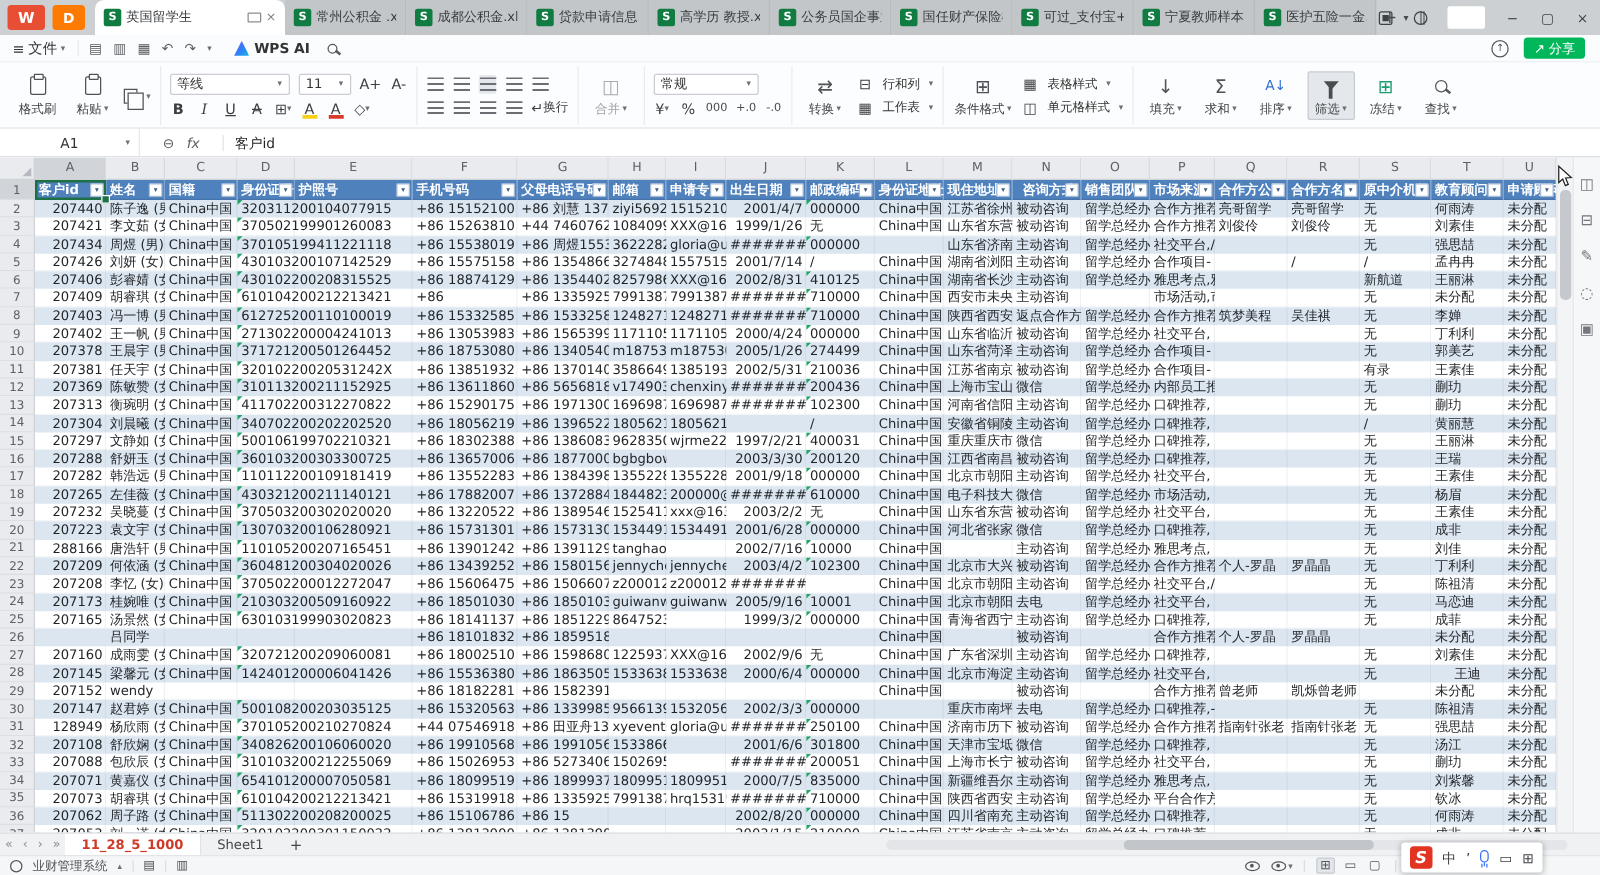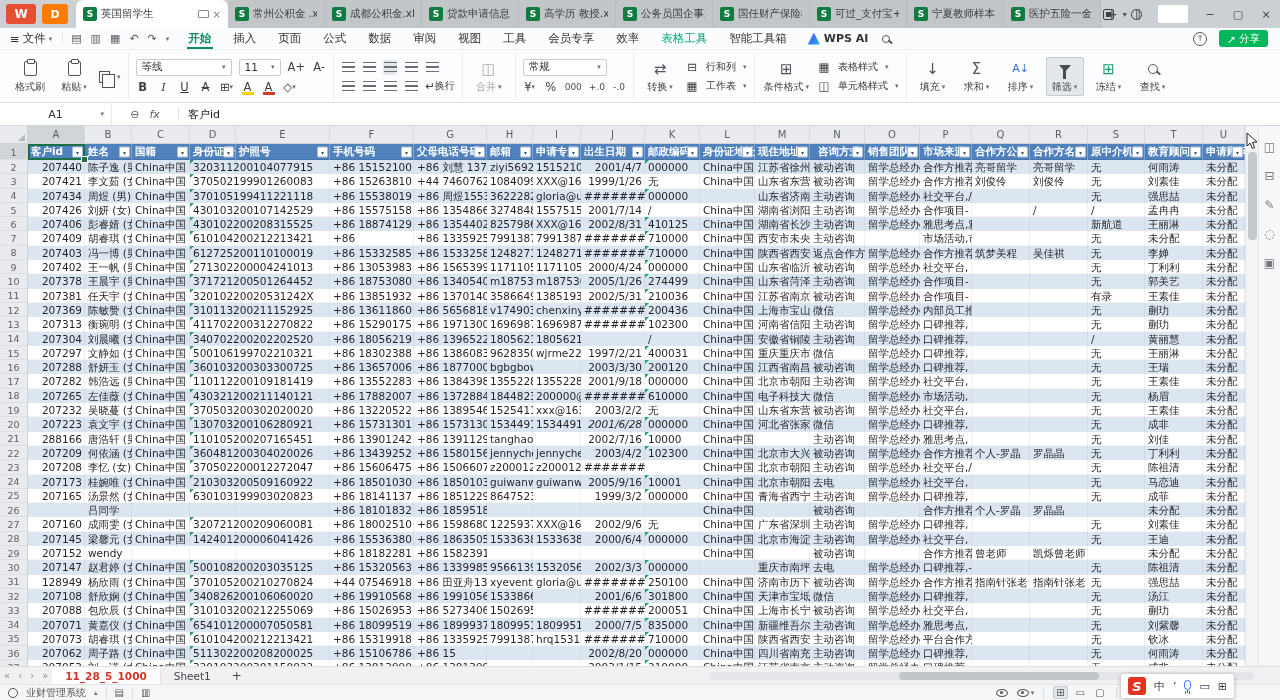--- a/index.html
+++ b/index.html
@@ -208,34 +208,20 @@
       <span class="cdn">▾</span>
     </div>
     <div class="qa">
       <span>▤</span>
       <span>▥</span>
       <span>▦</span>
       <span>↶</span>
       <span>↷</span>
       <span class="cdn">▾</span>
     </div>
-    <div id="menu-list" style="display:flex;align-items:center">
-        <div class="m-item m-active">开始</div>
-        <div class="m-item">插入</div>
-        <div class="m-item">页面</div>
-        <div class="m-item">公式</div>
-        <div class="m-item">数据</div>
-        <div class="m-item">审阅</div>
-        <div class="m-item">视图</div>
-        <div class="m-item">工具</div>
-        <div class="m-item">会员专享</div>
-        <div class="m-item">效率</div>
-        <div class="m-item m-teal">表格工具</div>
-        <div class="m-item">智能工具箱</div>
-      </div>
     <div class="wpsai">
       <span class="wpsai-mark"></span>
       <span>WPS AI</span>
     </div>
     <span class="mag" style="margin-left:4px"></span>
     <div id="menubar-right">
       <span class="upload-ic">↑</span>
       <div class="share-btn">
         <span>↗</span>
         <span>分享</span>
@@ -1065,21 +1051,21 @@
           <div class="c" style="width: 47px;">袁文宇 (女</div>
           <div class="c" style="width: 58px;">China中国</div>
           <div class="c spill tri" style="width: 46px;">
             <span>130703200106280921</span>
           </div>
           <div class="c" style="width: 94px;"></div>
           <div class="c" style="width: 84px;">+86 15731301</div>
           <div class="c" style="width: 73px;">+86 1573130169</div>
           <div class="c" style="width: 46px;">153449155</div>
           <div class="c" style="width: 48px;">153449155</div>
-          <div class="c ar" style="width: 64px; font-style: italic;">2001/6/28</div>
+          <div class="c ar" style="width: 64px;">2001/6/28</div>
           <div class="c tri" style="width: 55px;">000000</div>
           <div class="c" style="width: 55px;">China中国</div>
           <div class="c" style="width: 55px;">河北省张家</div>
           <div class="c" style="width: 55px;">微信</div>
           <div class="c" style="width: 55px;">留学总经办</div>
           <div class="c" style="width: 52px;">口碑推荐,</div>
           <div class="c" style="width: 58px;"></div>
           <div class="c" style="width: 58px;"></div>
           <div class="c" style="width: 57px;">无</div>
           <div class="c" style="width: 58px;">成非</div>
@@ -1281,21 +1267,21 @@
           <div class="c ar" style="width: 64px;">2000/6/4</div>
           <div class="c tri" style="width: 55px;">000000</div>
           <div class="c" style="width: 55px;">China中国</div>
           <div class="c" style="width: 55px;">北京市海淀</div>
           <div class="c" style="width: 55px;">主动咨询</div>
           <div class="c" style="width: 55px;">留学总经办</div>
           <div class="c" style="width: 52px;">社交平台,</div>
           <div class="c" style="width: 58px;"></div>
           <div class="c" style="width: 58px;"></div>
           <div class="c" style="width: 57px;">无</div>
-          <div class="c" style="width: 58px;">王迪</div>
+          <div class="c" style="width: 58px; text-align: center;">王迪</div>
           <div class="c" style="width: 42px;">未分配</div>
         </div>
         <div class="r">
           <div class="rn">29</div>
           <div class="c ar" style="width: 57px;">207152</div>
           <div class="c" style="width: 47px;">wendy</div>
           <div class="c" style="width: 58px;"></div>
           <div class="c" style="width: 46px;"></div>
           <div class="c" style="width: 94px;"></div>
           <div class="c" style="width: 84px;">+86 18182281</div>

